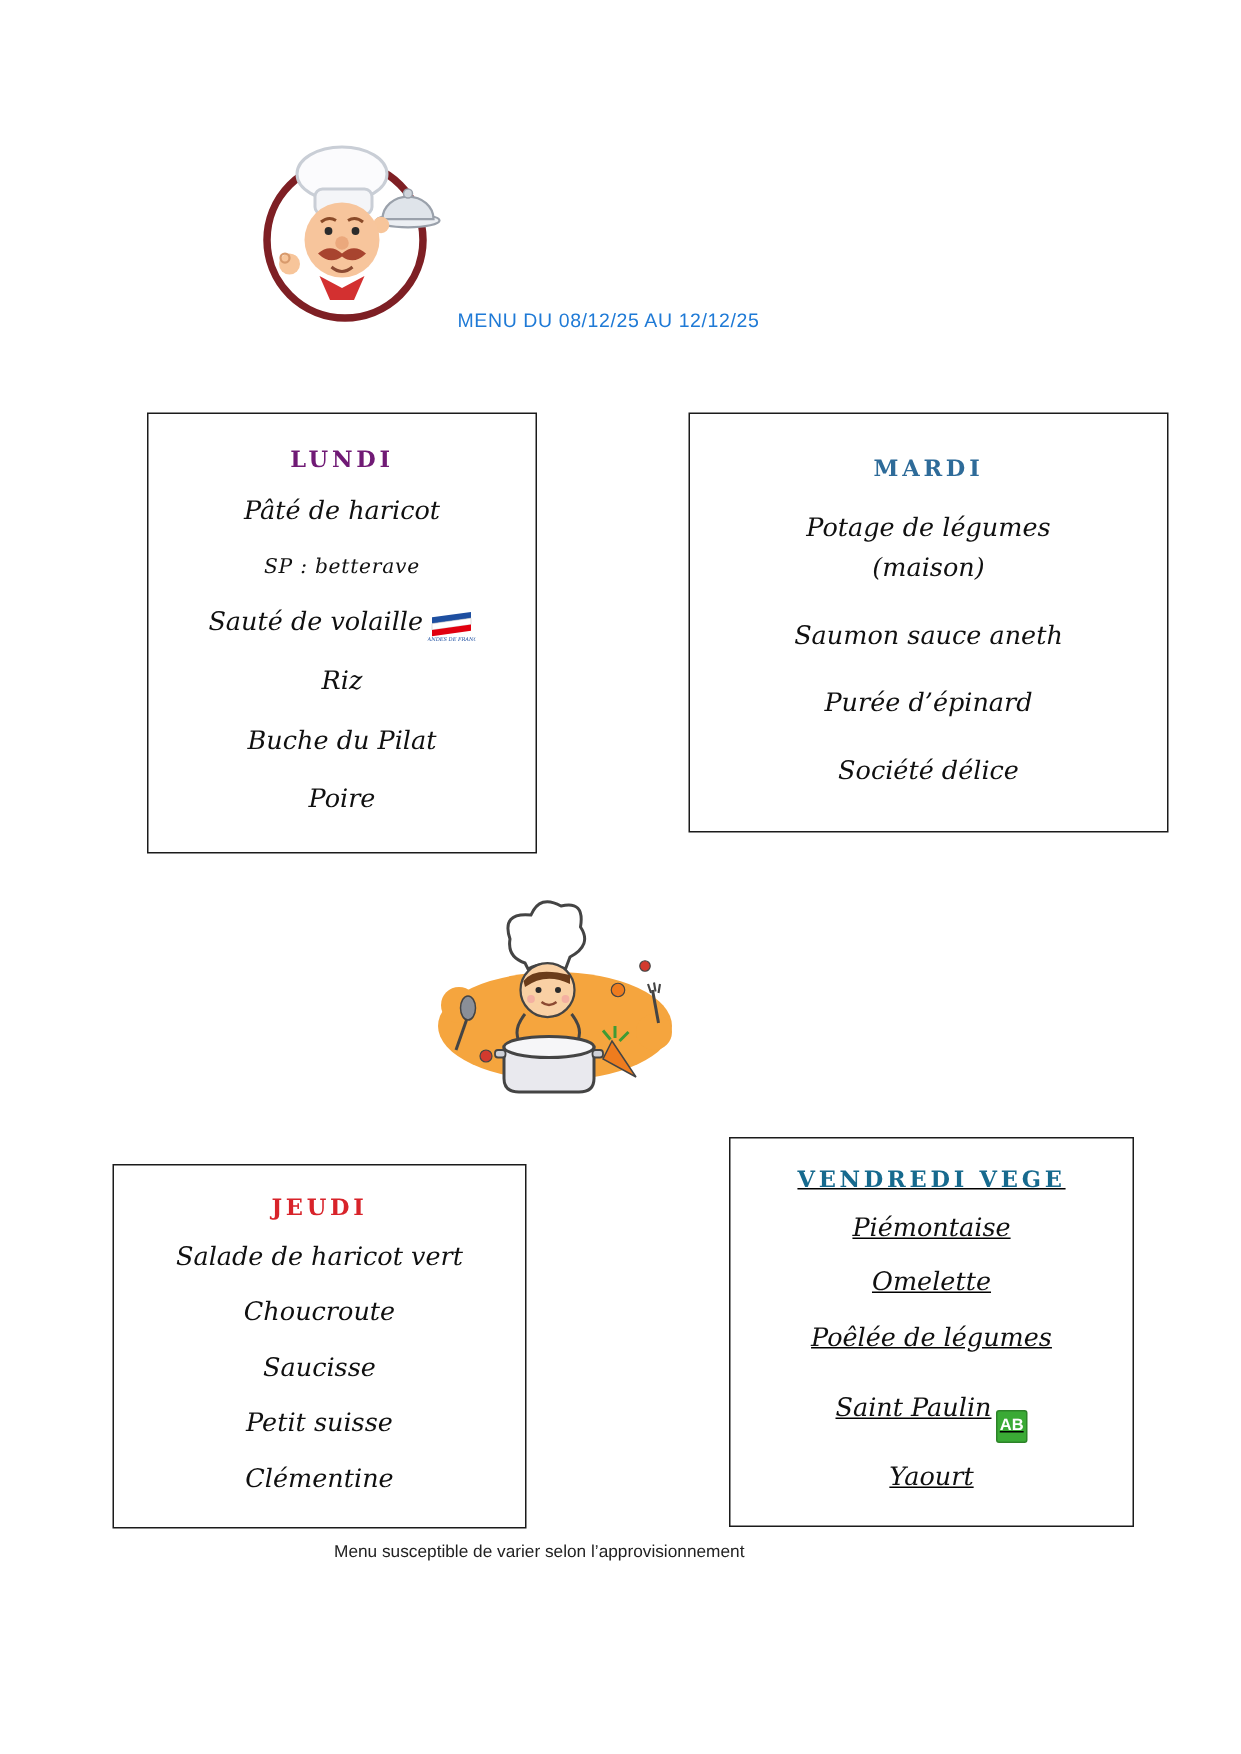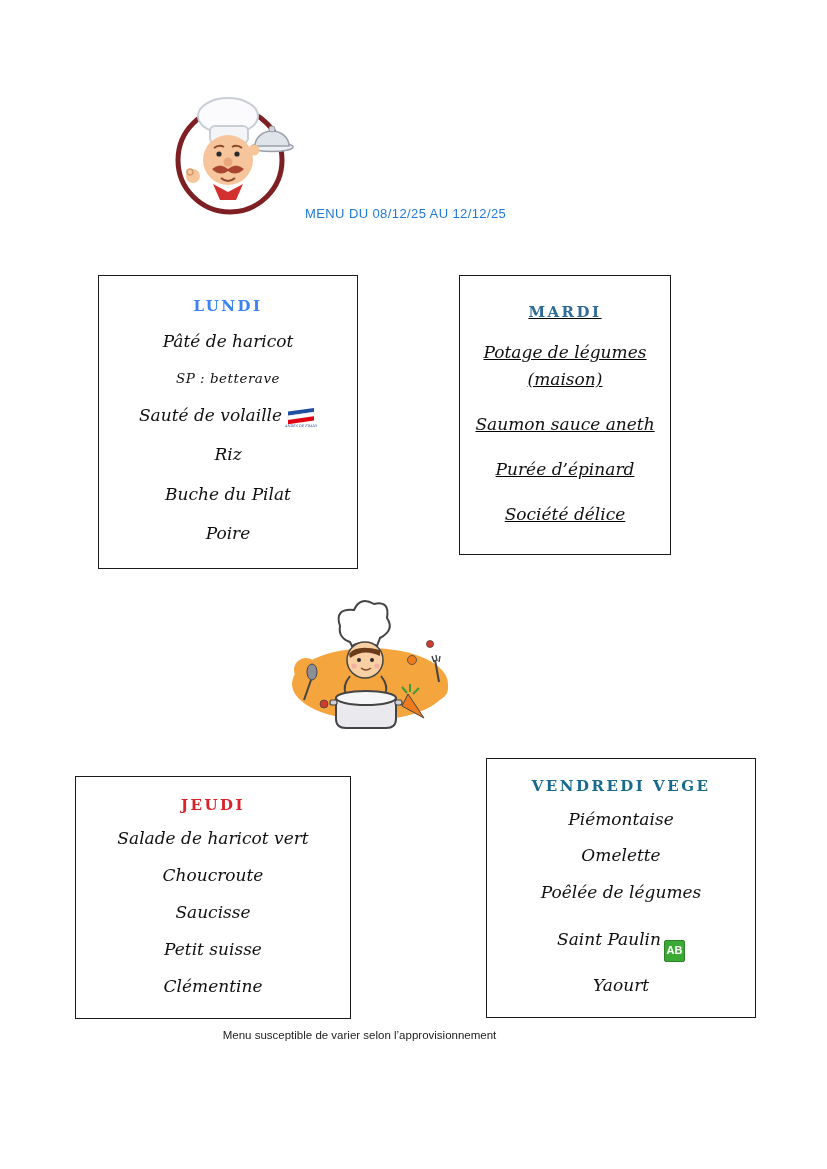--- a/index.html
+++ b/index.html
@@ -10,23 +10,23 @@
   .doc-title{
     position:absolute;left:305px;top:197px;
     font-size:13px;letter-spacing:.4px;font-weight:500;
   }
   .menu-box{
     position:absolute;border:1px solid #1b1b1b;background:#fff;
     display:flex;flex-direction:column;align-items:center;justify-content:space-evenly;
     box-sizing:border-box;padding:8px 6px;
   }
   .box-lundi{left:98px;top:275px;width:260px;height:294px;}
-  .box-mardi{left:459px;top:275px;width:212px;height:280px;text-decoration:underline;}
+  .box-mardi{left:459px;top:275px;width:320px;height:280px;}
   .box-jeudi{left:75px;top:776px;width:276px;height:243px;}
-  .box-vendredi{left:486px;top:758px;width:270px;height:260px;}
+  .box-vendredi{left:486px;top:758px;width:270px;height:260px;text-decoration:underline;}
   .day-title{
     margin:0;font-family:"DejaVu Serif", serif;font-weight:700;
     font-size:15px;letter-spacing:2.5px;text-transform:uppercase;
   }
   .item{
     font-family:"DejaVu Serif", serif;font-style:italic;font-weight:500;
     font-size:17px;color:#101010;text-align:center;white-space:pre-line;line-height:1.55;
   }
   .item.small{font-size:13.5px;letter-spacing:.5px;}
   .badge-row{display:flex;align-items:center;gap:3px;}
@@ -71,21 +71,21 @@
 
     <path d="M47 94 L62 102 L77 94 L70 110 L54 110 Z" fill="#d33030"></path>
 
     <circle cx="27" cy="86" r="7" fill="#f7c59a"></circle>
     <circle cx="24" cy="82" r="3" fill="none" stroke="#d89a6c" stroke-width="1.5"></circle>
   </svg>
 
   <h1 class="doc-title" style="color: rgb(31, 122, 214);">MENU DU 08/12/25 AU 12/12/25</h1>
 
   <section class="menu-box box-lundi">
-    <h2 class="day-title" style="color: #3b82f6;">LUNDI</h2>
+    <h2 class="day-title" style="color: #701a75;">LUNDI</h2>
     <div class="item">Pâté de haricot</div>
     <div class="item small">SP : betterave</div>
     <div class="item badge-row">
       <span>Sauté de volaille</span>
       <svg class="flag-badge" viewBox="0 0 32 26" aria-hidden="true">
         <g transform="skewY(-8) translate(0,4)">
           <rect x="3" y="6" width="26" height="4.2" fill="#1e4fa0"></rect>
           <rect x="3" y="10.2" width="26" height="4.2" fill="#ffffff" stroke="#c9c9c9" stroke-width="0.4"></rect>
           <rect x="3" y="14.4" width="26" height="4.2" fill="#e1000f"></rect>
         </g>

